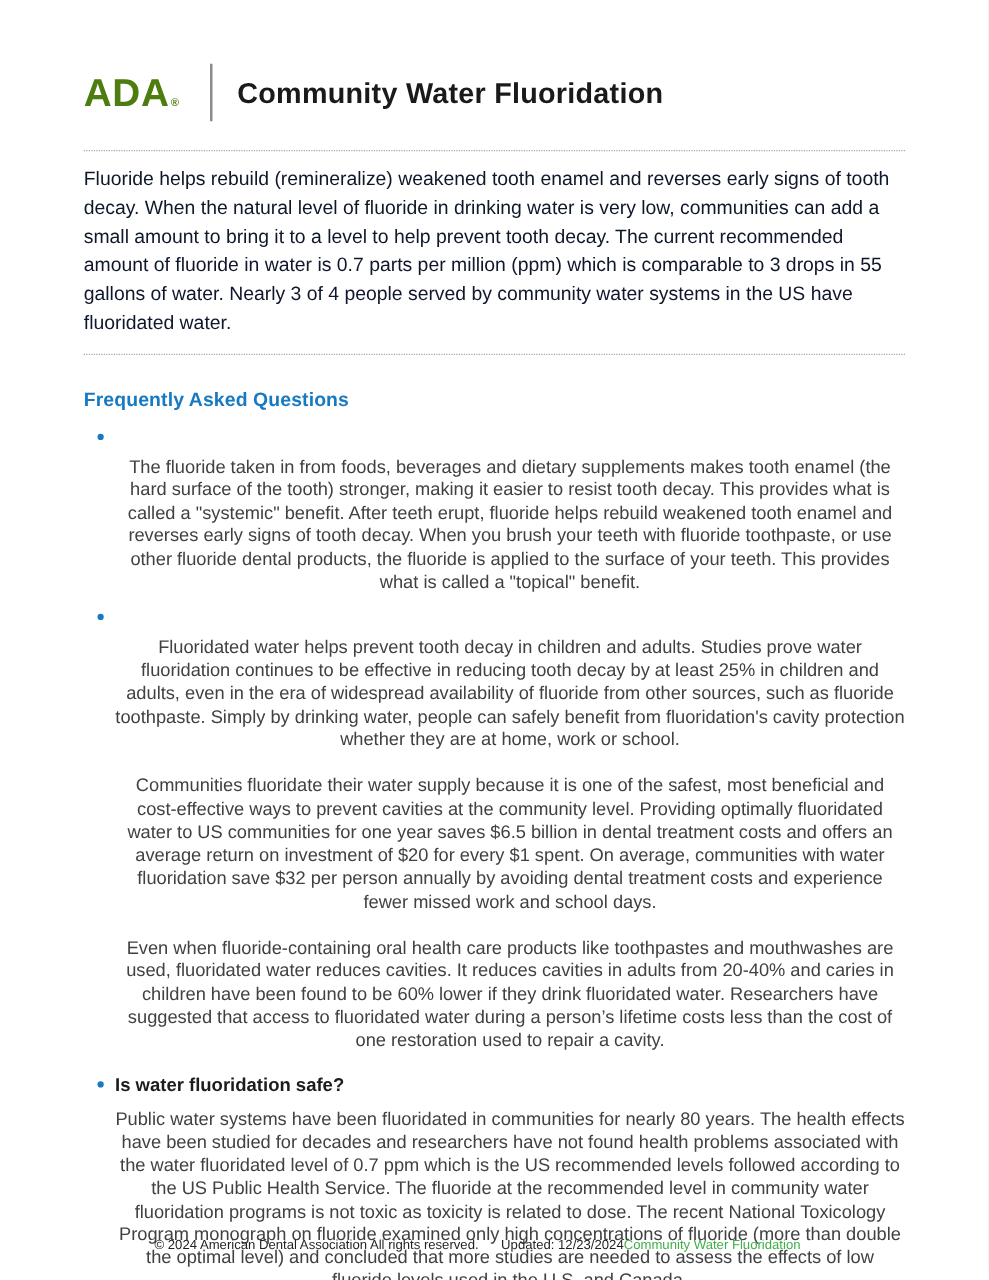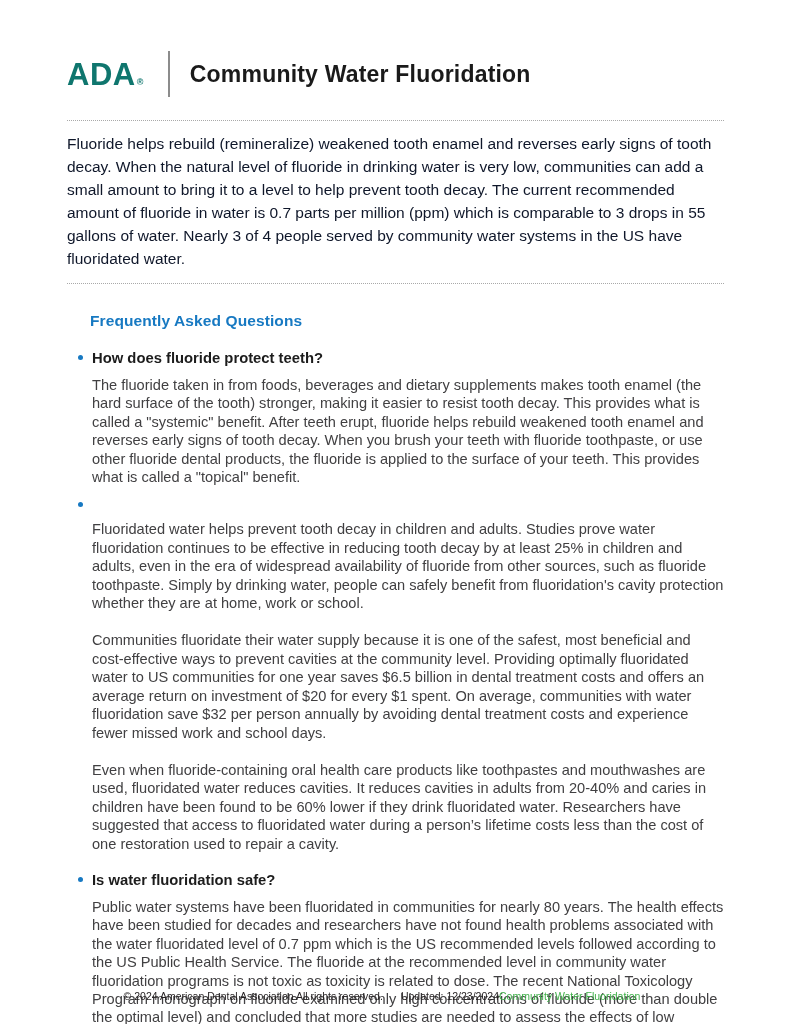--- a/index.html
+++ b/index.html
@@ -18,21 +18,21 @@
   .content { padding: 0 67px; }
 
   
   .header {
     display: flex;
     align-items: center;
     margin-top: 50px;
     height: 48px;
   }
   .ada-logo {
-    color: #0f766e;
+    color: #4d7c0f;
     font-weight: 800;
     font-size: 31px;
     letter-spacing: 0.5px;
     line-height: 1;
     display: flex;
     align-items: flex-end;
   }
   .ada-reg {
     font-size: 9px;
     font-weight: 700;
@@ -65,21 +65,20 @@
     color: #0f172a;
   }
 
   
   .faq-heading {
     margin-top: 28px;
     color: #1779c2;
     font-size: 15.5px;
     font-weight: 700;
     letter-spacing: 0.1px;
-    margin-left: 23px;
   }
   .faq-list { margin-top: 20px; }
   .faq-item { margin-bottom: 19px; }
   .faq-q-row {
     display: flex;
     align-items: baseline;
   }
   .bullet {
     width: 5px;
     height: 5px;
@@ -95,20 +94,21 @@
     font-size: 14.8px;
     font-weight: 700;
     color: #1c1c1c;
   }
   .faq-answer {
     margin-left: 25px;
     margin-top: 10px;
     font-size: 14.6px;
     line-height: 18.4px;
     color: #414042;
+    text-align: center;
   }
 
   
   .footer {
     position: absolute;
     left: 37px;
     right: 64px;
     bottom: 22px;
     display: flex;
     justify-content: center;
@@ -137,21 +137,20 @@
       <p class="intro-text">Fluoride helps rebuild (remineralize) weakened tooth enamel and reverses early signs of tooth decay. When the natural level of fluoride in drinking water is very low, communities can add a small amount to bring it to a level to help prevent tooth decay. The current recommended amount of fluoride in water is 0.7 parts per million (ppm) which is comparable to 3 drops in 55 gallons of water. Nearly 3 of 4 people served by community water systems in the US have fluoridated water.</p>
     </div>
 
     <h2 class="faq-heading">Frequently Asked Questions</h2>
 
     <div class="faq-list">
 
       <div class="faq-item">
         <div class="faq-q-row">
           <span class="bullet"></span>
-          <span class="faq-question">How does fluoride protect teeth?</span>
         </div>
         <p class="faq-answer">The fluoride taken in from foods, beverages and dietary supplements makes tooth enamel (the hard surface of the tooth) stronger, making it easier to resist tooth decay. This provides what is called a "systemic" benefit. After teeth erupt, fluoride helps rebuild weakened tooth enamel and reverses early signs of tooth decay. When you brush your teeth with fluoride toothpaste, or use other fluoride dental products, the fluoride is applied to the surface of your teeth. This provides what is called a "topical" benefit.</p>
       </div>
 
       <div class="faq-item">
         <div class="faq-q-row">
           <span class="bullet"></span>
         </div>
         <p class="faq-answer">Fluoridated water helps prevent tooth decay in children and adults. Studies prove water fluoridation continues to be effective in reducing tooth decay by at least 25% in children and adults, even in the era of widespread availability of fluoride from other sources, such as fluoride toothpaste. Simply by drinking water, people can safely benefit from fluoridation's cavity protection whether they are at home, work or school.</p>
       </div>

